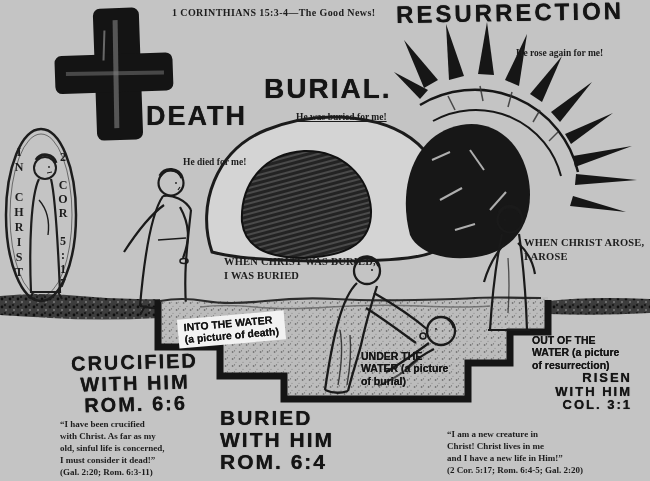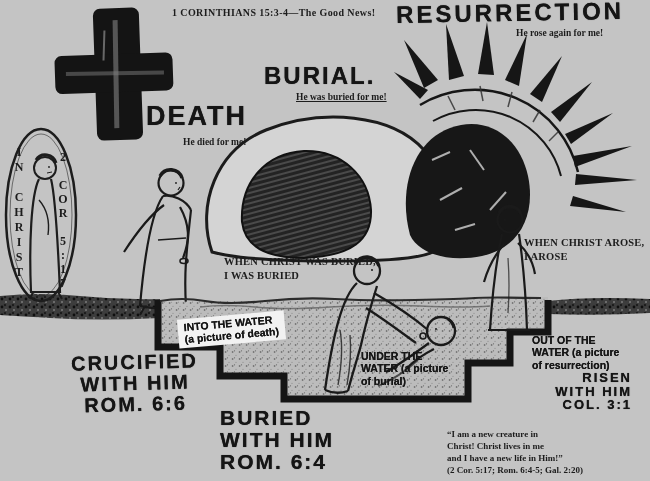--- a/index.html
+++ b/index.html
@@ -9,21 +9,21 @@
   .pre{white-space:pre-line;}
   .hand{font-family:"Liberation Sans",sans-serif;font-weight:700;color:#151515;
         text-shadow:0 0 .7px #151515;}
   .serif{font-family:"Liberation Serif",serif;font-weight:700;color:#1c1c1c;}
   .vert{writing-mode:vertical-rl;text-orientation:upright;
         font-family:"Liberation Serif",serif;font-weight:700;color:#1c1c1c;}
   svg{position:absolute;left:0;top:0;}
   
   .title-verse{font-size:10px;letter-spacing:.4px;white-space:nowrap;}
   .big-head{letter-spacing:2px;line-height:1.04;}
-  .mini-cap{font-size:9.5px;white-space:nowrap;}
+  .mini-cap{font-size:9.5px;white-space:nowrap;margin-top:20px;}
   .when-cap{font-size:10.5px;line-height:1.3;letter-spacing:.2px;}
   .water-lab{font-size:10.5px;line-height:1.18;color:#161616;font-weight:700;
              text-shadow:0 0 .5px #161616;}
   .quote{font-size:9px;line-height:1.32;}
 </style>
 </head>
 <body>
 
 <div id="page">
 
@@ -175,21 +175,21 @@
       <path d="M518,243 C528,252 533,262 535,274" stroke-width="2.2"></path>
       <path d="M508,258 q2,28 0,55" stroke-width="1.3" opacity=".7"></path>
     </g>
   </svg>
 
   <div class="abs serif title-verse" style="left:172px;top:7px;">1 CORINTHIANS 15:3-4—The Good News!</div>
 
   <div class="abs hand big-head" style="left:396px;top:1px;font-size:24px;letter-spacing:3px;transform:rotate(-1deg);">RESURRECTION</div>
   <div class="abs serif mini-cap" style="left:516px;top:28px;">He rose again for me!</div>
 
-  <div class="abs hand big-head" style="left:264px;top:64px;font-size:24px;">BURIAL.</div>
+  <div class="abs hand big-head" style="left:264px;top:74px;font-size:28px;">BURIAL.</div>
   <div class="abs serif mini-cap" style="left:296px;top:92px;text-decoration:underline;">He was buried for me!</div>
 
   <div class="abs hand big-head" style="left:146px;top:102px;font-size:27px;">DEATH</div>
   <div class="abs serif mini-cap" style="left:183px;top:137px;">He died for me!</div>
 
   <div class="abs vert" style="left:11px;top:145px;height:150px;font-size:12px;letter-spacing:1px;">IN CHRIST</div>
   <div class="abs vert" style="left:55px;top:150px;height:140px;font-size:12px;">2 COR 5:17</div>
 
   <div class="abs serif when-cap pre" style="left:224px;top:255px;">WHEN CHRIST WAS BURIED,
 I WAS BURIED</div>
@@ -201,20 +201,25 @@
   <div class="abs water-lab pre" style="left:361px;top:350px;">UNDER THE
 WATER (a picture
 of burial)</div>
   <div class="abs water-lab pre" style="left:532px;top:334px;">OUT OF THE
 WATER (a picture
 of resurrection)</div>
 
   <div class="abs hand big-head pre" style="left:50px;top:352px;width:170px;font-size:20px;text-align:center;transform:rotate(-1.5deg);">CRUCIFIED
 WITH HIM
 ROM. 6:6</div>
+  <div class="abs serif quote pre" style="left:60px;top:419px;width:168px;">“I have been crucified
+with Christ. As far as my
+old, sinful life is concerned,
+I must consider it dead!”
+(Gal. 2:20; Rom. 6:3-11)</div>
 
   <div class="abs hand big-head pre" style="left:220px;top:407px;width:165px;font-size:21px;text-align:left;">BURIED
 WITH HIM
 ROM. 6:4</div>
 
   <div class="abs hand big-head pre" style="left:477px;top:371px;width:155px;font-size:13px;text-align:right;">RISEN
 WITH HIM
 COL. 3:1</div>
   <div class="abs serif quote pre" style="left:447px;top:429px;width:200px;">“I am a new creature in
 Christ! Christ lives in me

